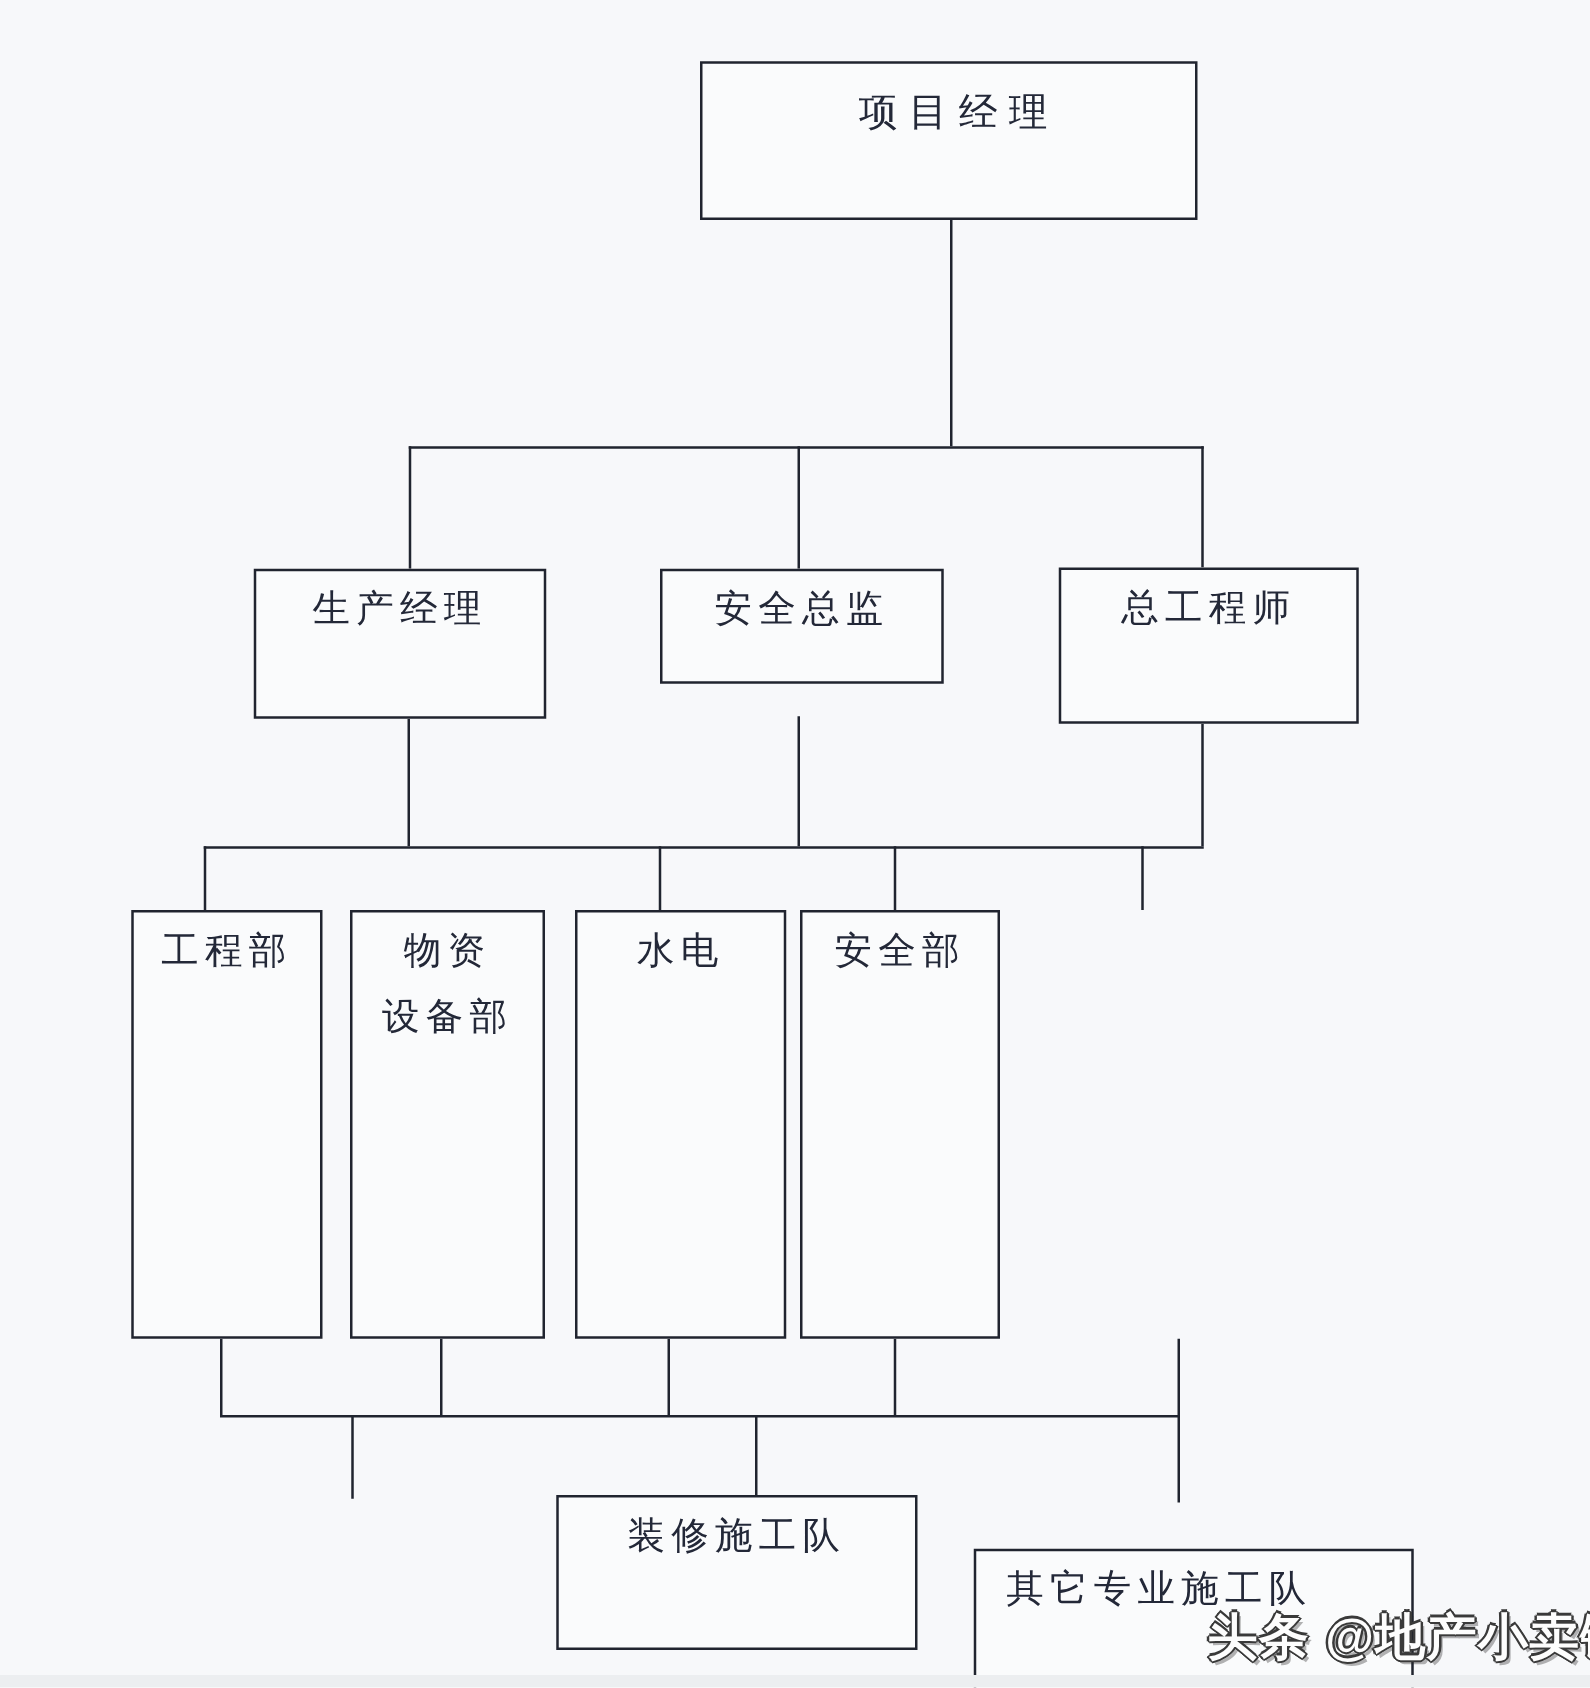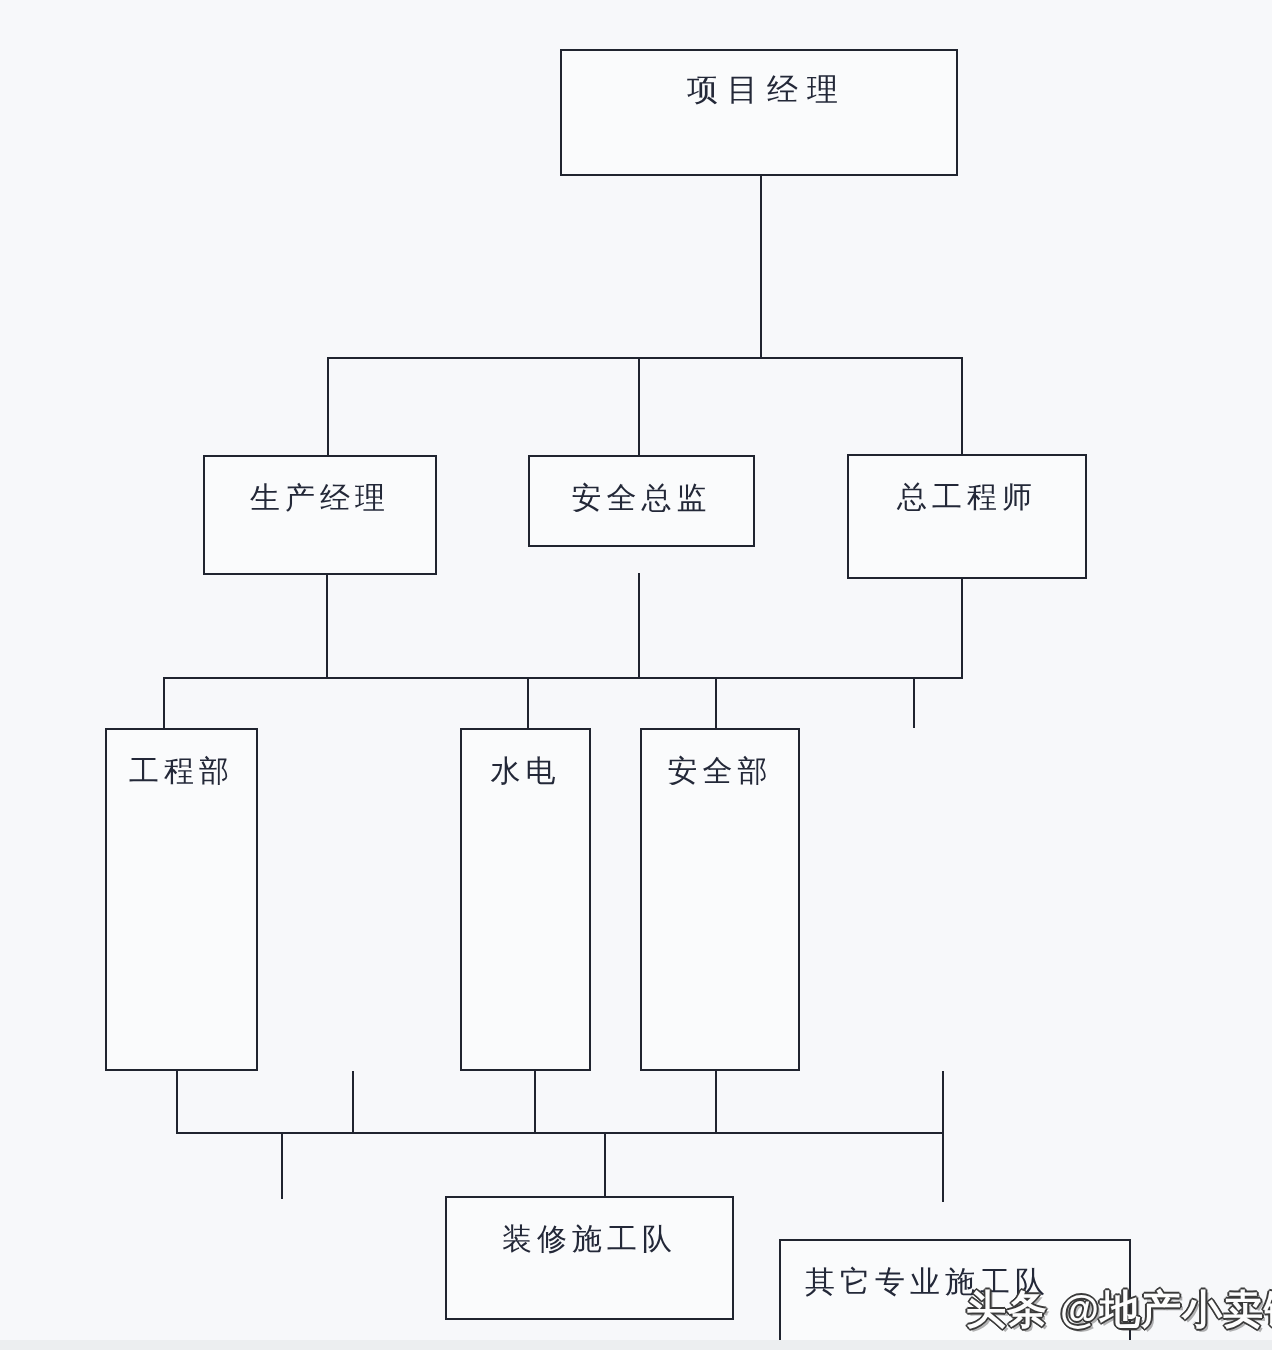--- a/index.html
+++ b/index.html
@@ -18,21 +18,21 @@
   .node {
     position: absolute;
     box-sizing: border-box;
     border: 2px solid #20242f;
     background: #fafbfc;
     color: #232838;
     font-size: 30px;
     letter-spacing: 5px;
     line-height: 1.75;
     text-align: center;
-    padding-top: 15px;
+    padding-top: 5px;
     white-space: pre-line;
   }
   .node.title-node {
     font-size: 31px;
     letter-spacing: 9px;
     padding-top: 12px;
   }
   .node.align-left {
     text-align: left;
     padding-left: 24px;
@@ -67,21 +67,21 @@
     background: #eceef0;
   }
 
   
   .n-pm  { left: 560px; top: 49px;   width: 398px; height: 127px; padding-left: 16px; }
   .n-pd  { left: 203px; top: 455px;  width: 234px; height: 120px; }
   .n-sd  { left: 528px; top: 455px;  width: 227px; height: 92px; }
   .n-ce  { left: 847px; top: 454px;  width: 240px; height: 125px; }
   .n-eng { left: 105px; top: 728px;  width: 153px; height: 343px; }
   .n-mat { left: 280px; top: 728px;  width: 156px; height: 343px; }
-  .n-we  { left: 460px; top: 728px;  width: 131px; height: 343px; }
+  .n-we  { left: 460px; top: 728px;  width: 169px; height: 343px; }
   .n-saf { left: 640px; top: 728px;  width: 160px; height: 343px; }
   .n-tq  { left: 826px; top: 728px;  width: 186px; height: 343px; }
   .n-civ { left: 120px; top: 1199px; width: 292px; height: 121px; }
   .n-dec { left: 445px; top: 1196px; width: 289px; height: 124px; }
   .n-oth { left: 779px; top: 1202px; width: 352px; height: 123px; margin-top: 37px; }
 </style>
 </head>
 <body>
 
 <div class="canvas">
@@ -110,20 +110,22 @@
   <div class="line" style="left:281px; top:1132px; width:2px; height:67px;"></div>
   <div class="line" style="left:604px; top:1132px; width:2px; height:64px;"></div>
 
   <div class="node title-node n-pm">项目经理</div>
 
   <div class="node n-pd">生产经理</div>
   <div class="node n-sd">安全总监</div>
   <div class="node n-ce">总工程师</div>
 
   <div class="node n-eng">工程部</div>
+  <div class="node n-mat">物资
+设备部</div>
   <div class="node n-we">水电</div>
   <div class="node n-saf">安全部</div>
 
   <div class="node n-dec">装修施工队</div>
   <div class="node align-left n-oth">其它专业施工队</div>
 
   <div class="watermark">头条 @地产小卖铺</div>
 
   <div class="edge-strip"></div>
 </div>

